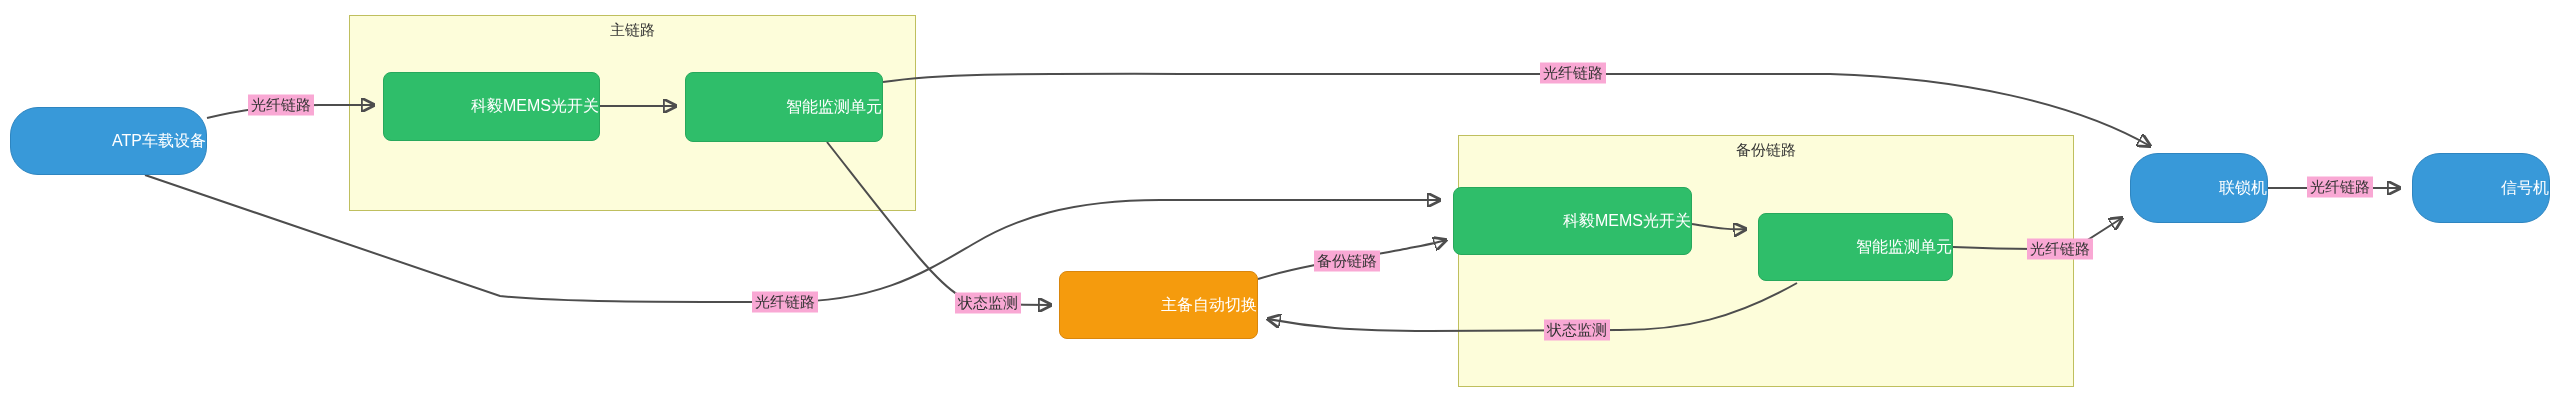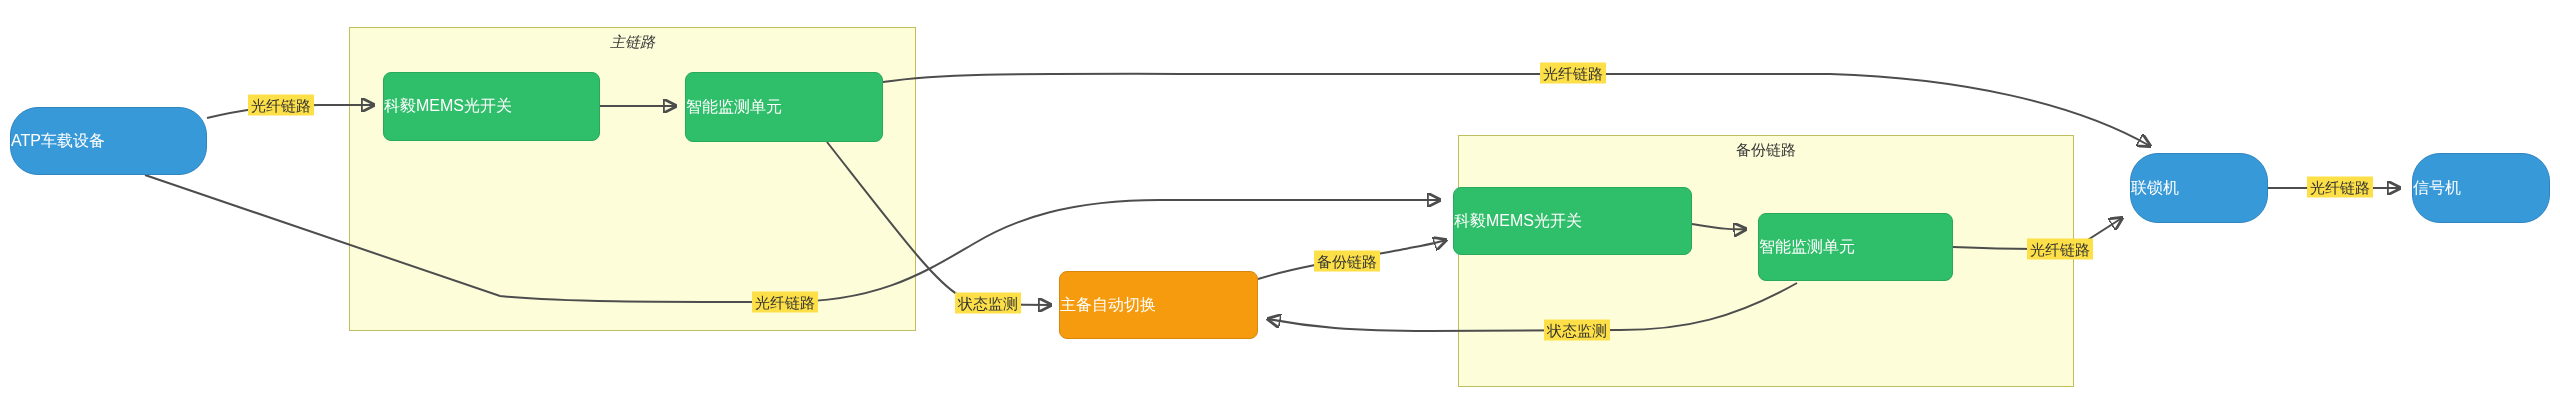--- a/index.html
+++ b/index.html
@@ -9,39 +9,39 @@
   }
   .cluster{
     position:absolute;background:#fdfdda;border:1.5px solid #bfbf5e;
     box-sizing:border-box;
   }
   .cluster-title{
     position:absolute;top:5px;left:0;right:0;text-align:center;
     color:#333333;font-size:15px;
   }
   .node{
-    position:absolute;border-radius:8px;display:flex;align-items:center;justify-content:flex-start;
+    position:absolute;border-radius:8px;display:flex;align-items:center;justify-content:flex-end;
     color:#ffffff;font-size:16px;box-sizing:border-box;border:1px solid transparent;
     white-space:nowrap;
   }
   .node.blue{background:#3899d9;border-color:#2e85c0;border-radius:28px;}
   .node.green{background:#2fbe6a;border-color:#27a85c;}
   .node.orange{background:#f59b0d;border-color:#d9860c;}
   .edge-label{
     position:absolute;transform:translate(-50%,-50%);
-    background:#fde047;color:#333333;font-size:15px;line-height:21px;
-    padding:0 3px;white-space:nowrap;
+    background:#f9a8d4;color:#333333;font-size:15px;line-height:21px;
+    padding:0 3px;white-space:nowrap;font-family:Liberation Serif, serif;
   }
   #edges-layer{position:absolute;left:0;top:0;width:2560px;height:408px;}
   #edges-layer path{fill:none;stroke:#4d4d4d;stroke-width:2;}
 </style>
 </head>
 <body>
 
-<div class="cluster" style="left:349px;top:27px;width:567px;height:304px;font-style:italic;">
+<div class="cluster" style="left:349px;top:15px;width:567px;height:196px;">
   <div class="cluster-title">主链路</div>
 </div>
 
 <div class="cluster" style="left:1422px;top:135px;width:616px;height:252px;margin-left:36px;">
   <div class="cluster-title">备份链路</div>
 </div>
 
 <svg id="edges-layer" viewBox="0 0 2560 408" xmlns="http://www.w3.org/2000/svg">
   <defs>
     <marker id="arrow" viewBox="0 0 10 10" refX="9" refY="5" markerWidth="7" markerHeight="7" orient="auto-start-reverse">

